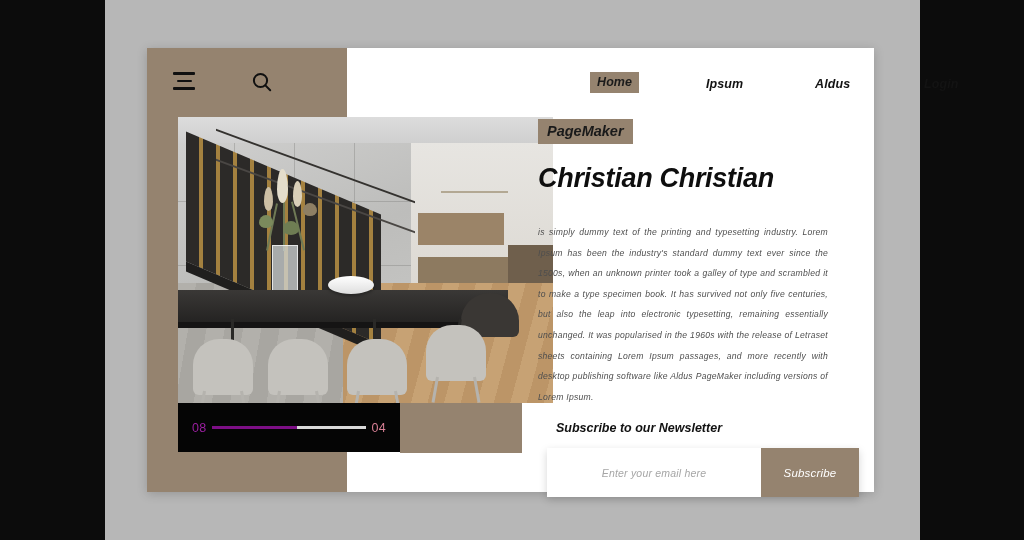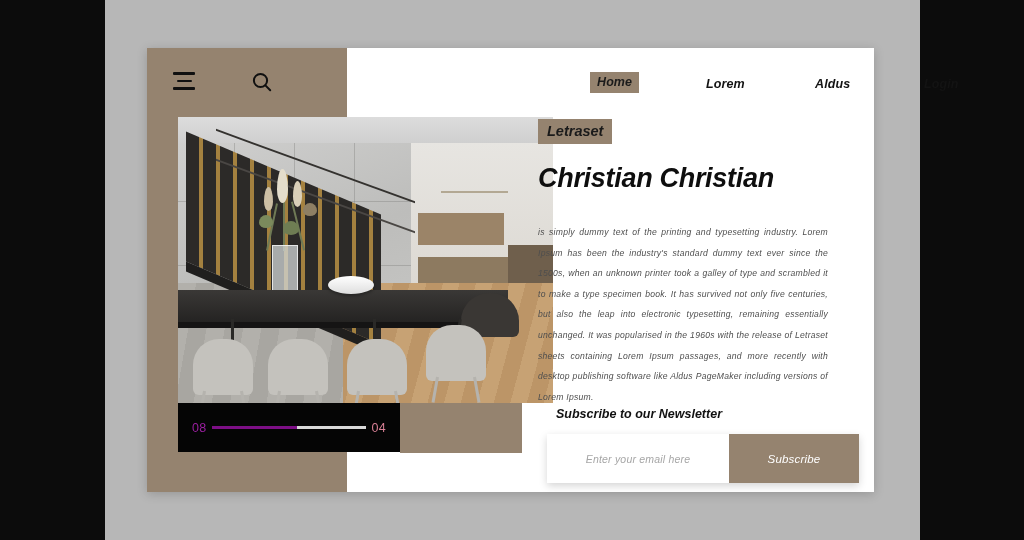--- a/index.html
+++ b/index.html
@@ -301,20 +301,21 @@
     width: 290px;
     font-size: 8.6px;
     font-style: italic;
     line-height: 20.6px;
     color: #4e4e4e;
     text-align: justify;
     letter-spacing: 0.25px;
   }
 
   .news-title {
+    margin-top: 14px;
     margin-left: 18px;
     font-size: 12.5px;
     font-style: italic;
     font-weight: 700;
     color: #111111;
   }
 
   .subscribe-row {
     margin-top: 13px;
     margin-left: 9px;
@@ -330,21 +331,21 @@
     background: #ffffff;
     font-family: "Liberation Sans", sans-serif;
     font-style: italic;
     font-size: 10.5px;
     color: #9c9c9c;
     text-align: center;
     letter-spacing: 0.2px;
   }
   .email-input::placeholder { color: #a6a6a6; font-style: italic; }
   .subscribe-btn {
-    width: 130px;
+    width: 98px;
     border: none;
     background: #95836f;
     color: #ffffff;
     font-family: "Liberation Sans", sans-serif;
     font-style: italic;
     font-size: 11.5px;
     letter-spacing: 0.2px;
     cursor: pointer;
   }
 </style>
@@ -369,21 +370,21 @@
       <div class="search-icon">
         <svg width="24" height="24" viewBox="0 0 24 24" fill="none" stroke="#101010" stroke-width="2" stroke-linecap="round">
           <circle cx="10.5" cy="10.5" r="6.6"></circle>
           <line x1="15.4" y1="15.4" x2="20.2" y2="20.2"></line>
         </svg>
       </div>
     </div>
 
     <nav class="topnav">
       <span class="nav-item active" data-idx="0">Home</span>
-      <span class="nav-item" data-idx="1">Lorem</span>
+      <span class="nav-item" data-idx="1">Ipsum</span>
       <span class="nav-item" data-idx="2">Aldus</span>
       <span class="nav-item" data-idx="3">Login</span>
     </nav>
 
     <div class="hero-tan"></div>
     <div class="hero-tan-right"></div>
 
     <div class="hero-photo">
       <div class="ph-walltop"></div>
       <div class="ph-wall"></div>
@@ -446,21 +447,21 @@
     <div class="slider-bar">
       <span class="slider-num left">08</span>
       <div class="slider-track">
         <div class="slider-fill" style="width: 55%;"></div>
       </div>
       <span class="slider-num right">04</span>
     </div>
 
     <div class="content">
 
-      <div class="badge">Letraset</div>
+      <div class="badge">PageMaker</div>
 
       <h1 class="page-title">Christian Christian</h1>
 
       <p class="body-copy">is simply dummy text of the printing and typesetting industry. Lorem Ipsum has been the industry's standard dummy text ever since the 1500s, when an unknown printer took a galley of type and scrambled it to make a type specimen book. It has survived not only five centuries, but also the leap into electronic typesetting, remaining essentially unchanged. It was popularised in the 1960s with the release of Letraset sheets containing Lorem Ipsum passages, and more recently with desktop publishing software like Aldus PageMaker including versions of Lorem Ipsum.</p>
 
       <div class="news-title">Subscribe to our Newsletter</div>
 
       <div class="subscribe-row">
         <input class="email-input" type="text" placeholder="Enter your email here" style="">
         <button class="subscribe-btn">Subscribe</button>

